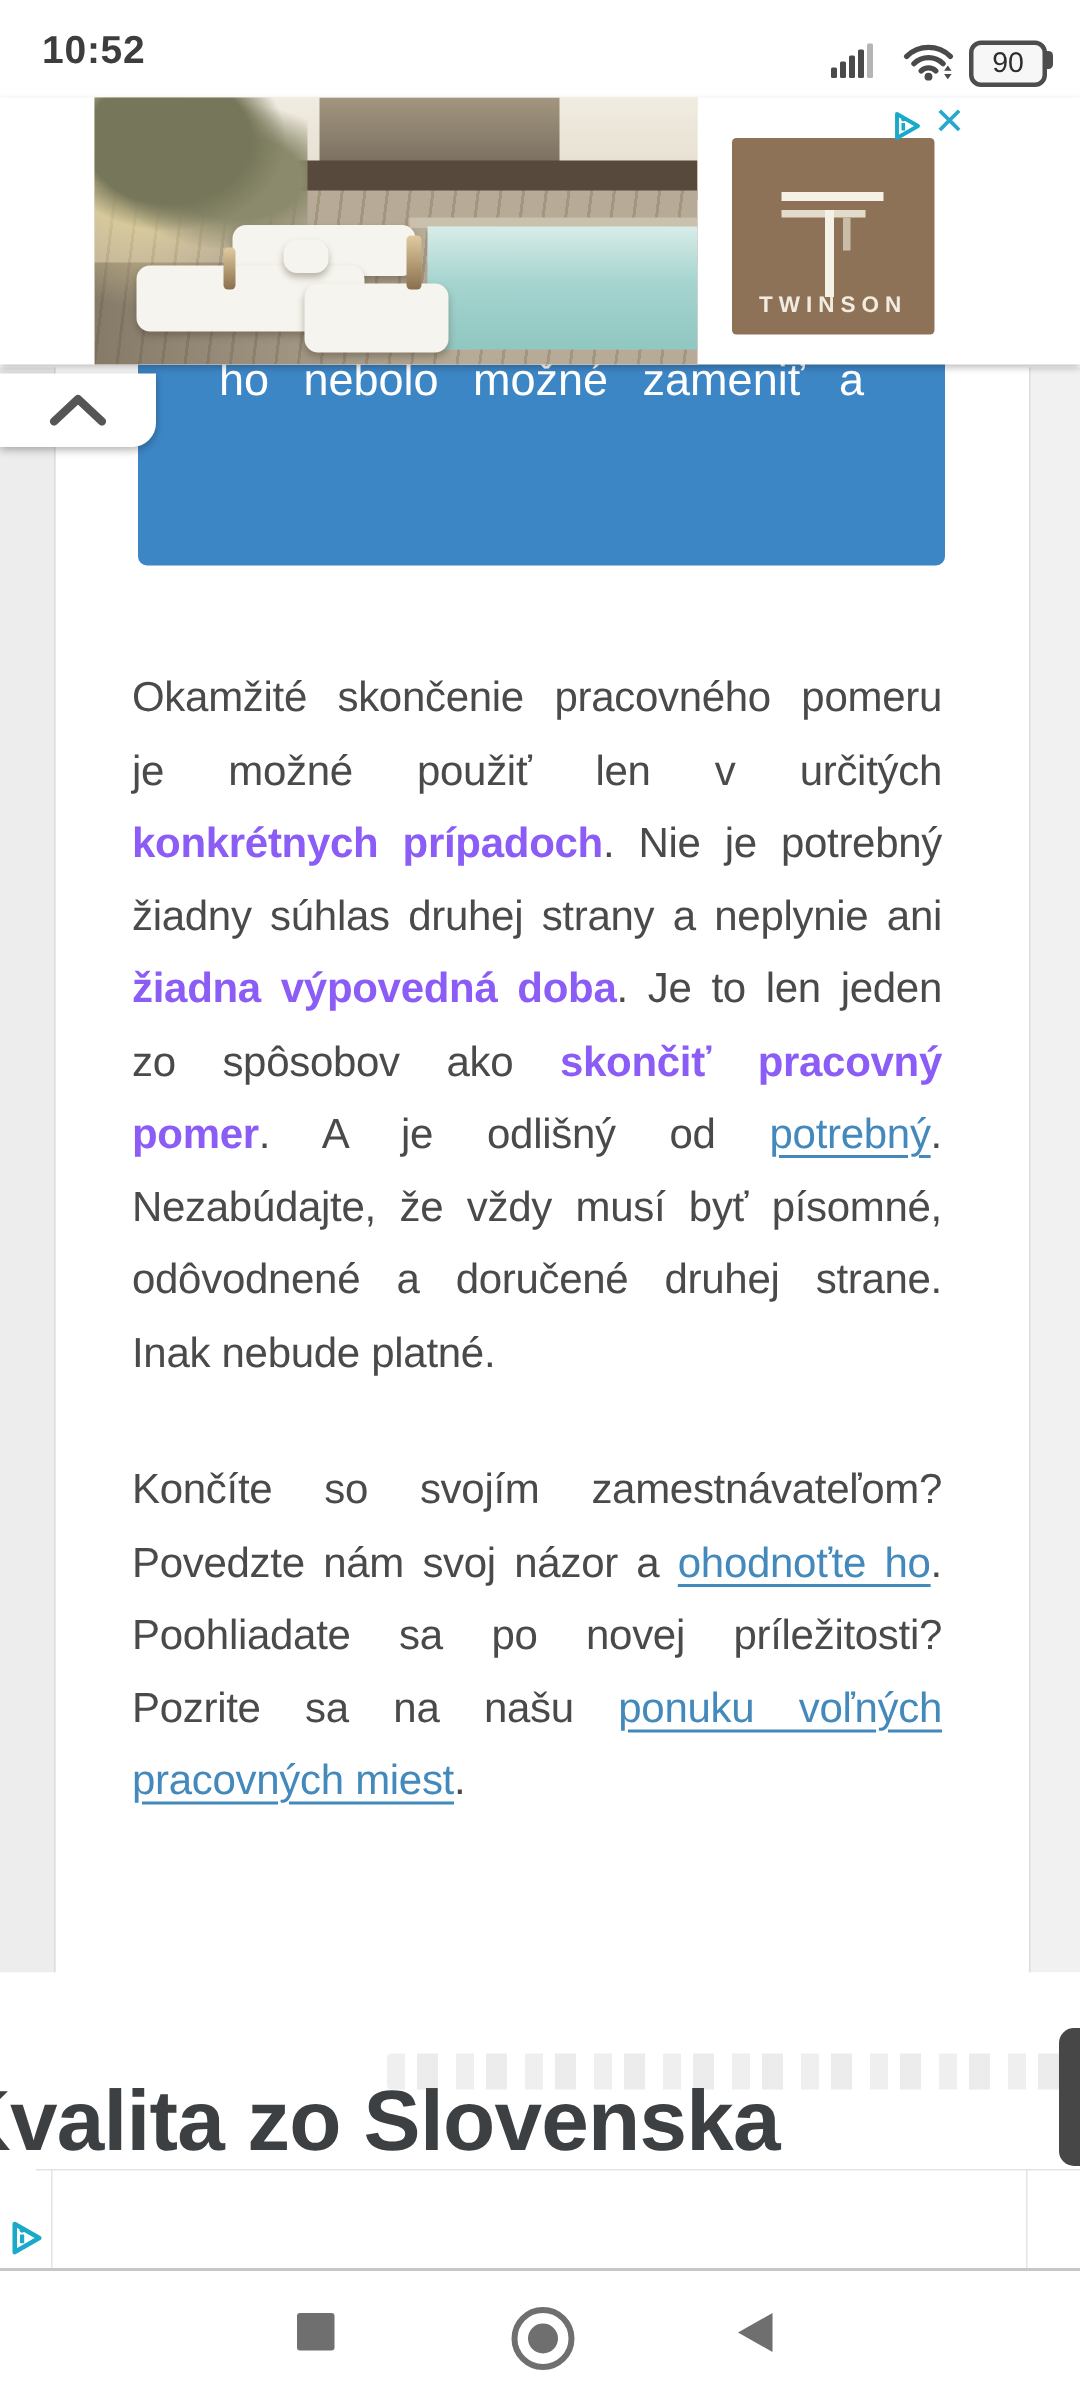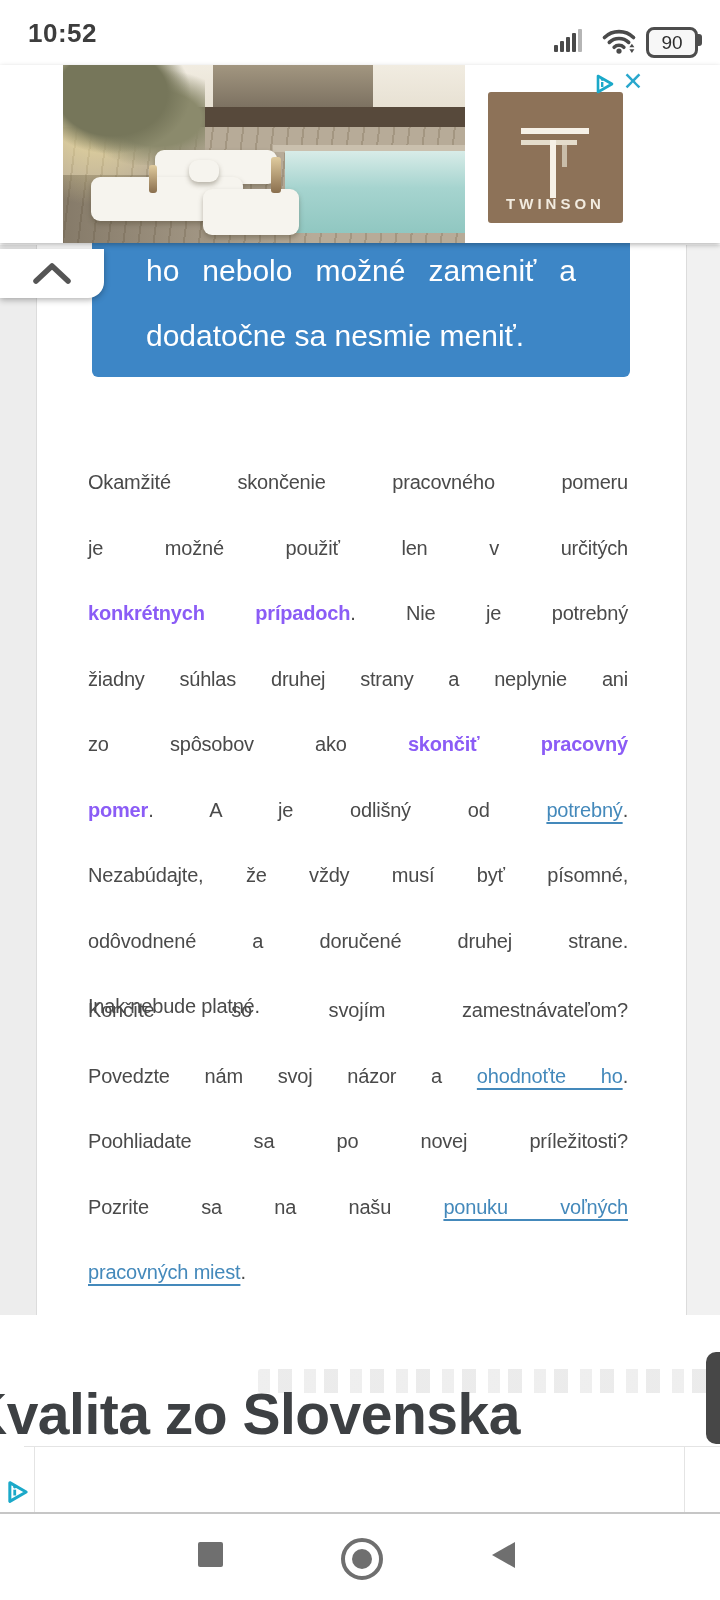--- a/index.html
+++ b/index.html
@@ -68,25 +68,25 @@
   #collapse-btn{position:absolute;left:0;top:249px;width:104px;height:49px;background:#fff;border:0;
           border-radius:0 0 16px 0;box-shadow:0 2px 6px rgba(0,0,0,.3);z-index:7;cursor:pointer;}
   #collapse-btn svg{position:absolute;left:30px;top:10px;}
 
   
   #highlight-box{position:absolute;left:92px;top:186px;width:538px;height:191px;background:#3d86c6;
           border-radius:6px;box-sizing:border-box;padding:44px 54px 0;z-index:1;
           color:#fff;font-size:30px;line-height:48px;}
 
   
-  .para{position:absolute;left:88px;width:540px;font-size:20px;line-height:48.5px;color:#4a4a4a;
+  .para{position:absolute;left:88px;width:540px;font-size:28px;line-height:48.5px;color:#4a4a4a;
         letter-spacing:-.2px;z-index:1;}
   #para1{top:441px;}
   #para2{top:969px;}
-  .jline{text-align:justify;text-align-last:justify;margin-top:17px;}
+  .jline{text-align:justify;text-align-last:justify;}
   .jline.last{text-align-last:left;}
   .para strong{font-weight:700;color:#8b5cf6;}
   a.inline-link{color:#4489bb;text-decoration:underline;text-decoration-thickness:2px;
         text-underline-offset:5px;cursor:pointer;}
 
   
   #bottom-ad{position:absolute;left:0;top:1315px;width:720px;height:197px;background:#fff;}
   #ghost-strip{position:absolute;left:258px;top:54px;width:452px;height:24px;opacity:.85;border-radius:3px;
         background:repeating-linear-gradient(90deg,#ececec 0 12px,rgba(0,0,0,0) 12px 20px,#e8e8e8 20px 34px,rgba(0,0,0,0) 34px 46px);}
   #bottom-headline{position:absolute;left:-34px;top:66px;font-size:57px;font-weight:700;color:#3d4043;
@@ -177,28 +177,28 @@
   <div id="m-right"></div>
 
   <button id="collapse-btn">
     <svg width="44" height="28" viewBox="0 0 44 28">
       <polyline points="6,22 22,7 38,22" fill="none" stroke="#555" stroke-width="5.5" stroke-linecap="round" stroke-linejoin="round"></polyline>
     </svg>
   </button>
 
   <div id="highlight-box">
       <div class="jline"><span>ho nebolo možné zameniť a</span></div>
-      <div class="jline last"><span>dodatočne sa nesmie meniť.</span></div>
     </div>
 
   <div id="para1" class="para">
       <div class="jline"><span>Okamžité skončenie pracovného pomeru</span></div>
       <div class="jline"><span>je možné použiť len v určitých</span></div>
       <div class="jline"><strong>konkrétnych prípadoch</strong><span>. Nie je potrebný</span></div>
       <div class="jline"><span>žiadny súhlas druhej strany a neplynie ani</span></div>
+      <div class="jline"><strong>žiadna výpovedná doba</strong><span>. Je to len jeden</span></div>
       <div class="jline"><span>zo spôsobov ako </span><strong>skončiť pracovný</strong></div>
       <div class="jline"><strong>pomer</strong><span>. A je odlišný od </span><a class="inline-link">potrebný</a><span>.</span></div>
       <div class="jline"><span>Nezabúdajte, že vždy musí byť písomné,</span></div>
       <div class="jline"><span>odôvodnené a doručené druhej strane.</span></div>
       <div class="jline last"><span>Inak nebude platné.</span></div>
     </div>
   <div id="para2" class="para">
       <div class="jline"><span>Končíte so svojím zamestnávateľom?</span></div>
       <div class="jline"><span>Povedzte nám svoj názor a </span><a class="inline-link">ohodnoťte ho</a><span>.</span></div>
       <div class="jline"><span>Poohliadate sa po novej príležitosti?</span></div>

